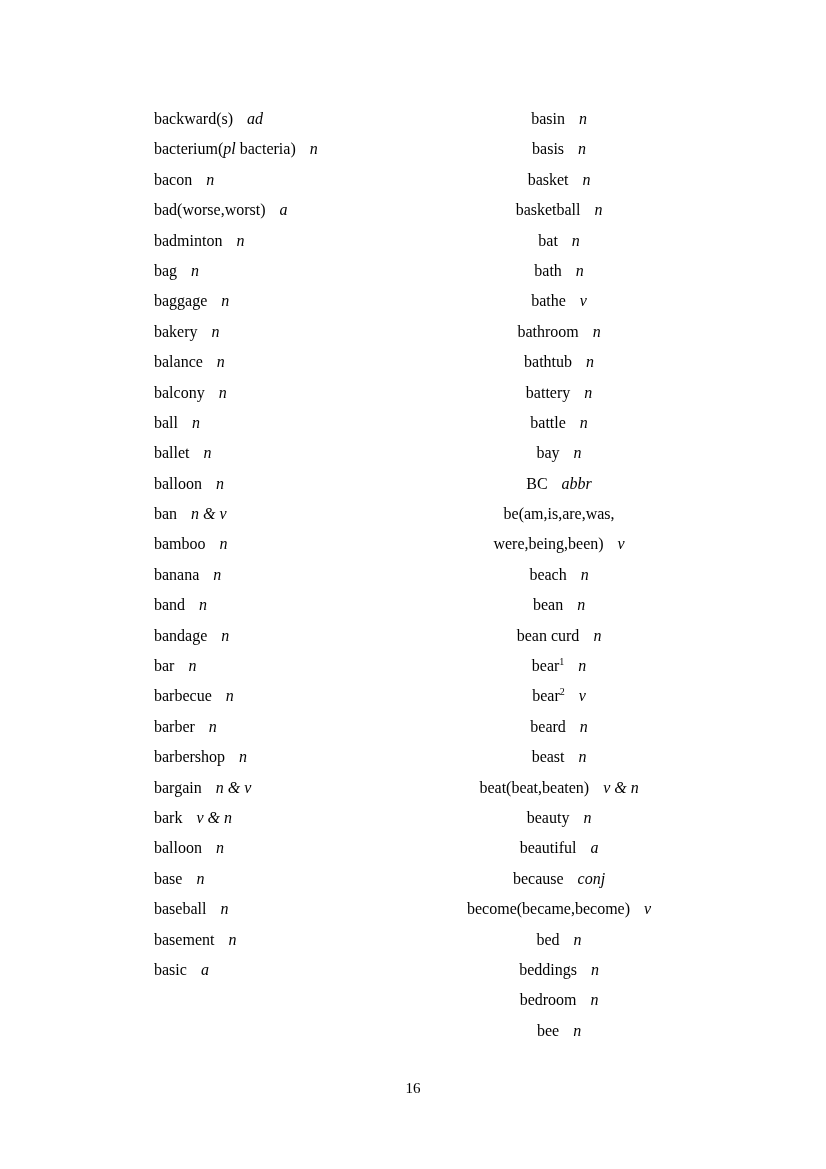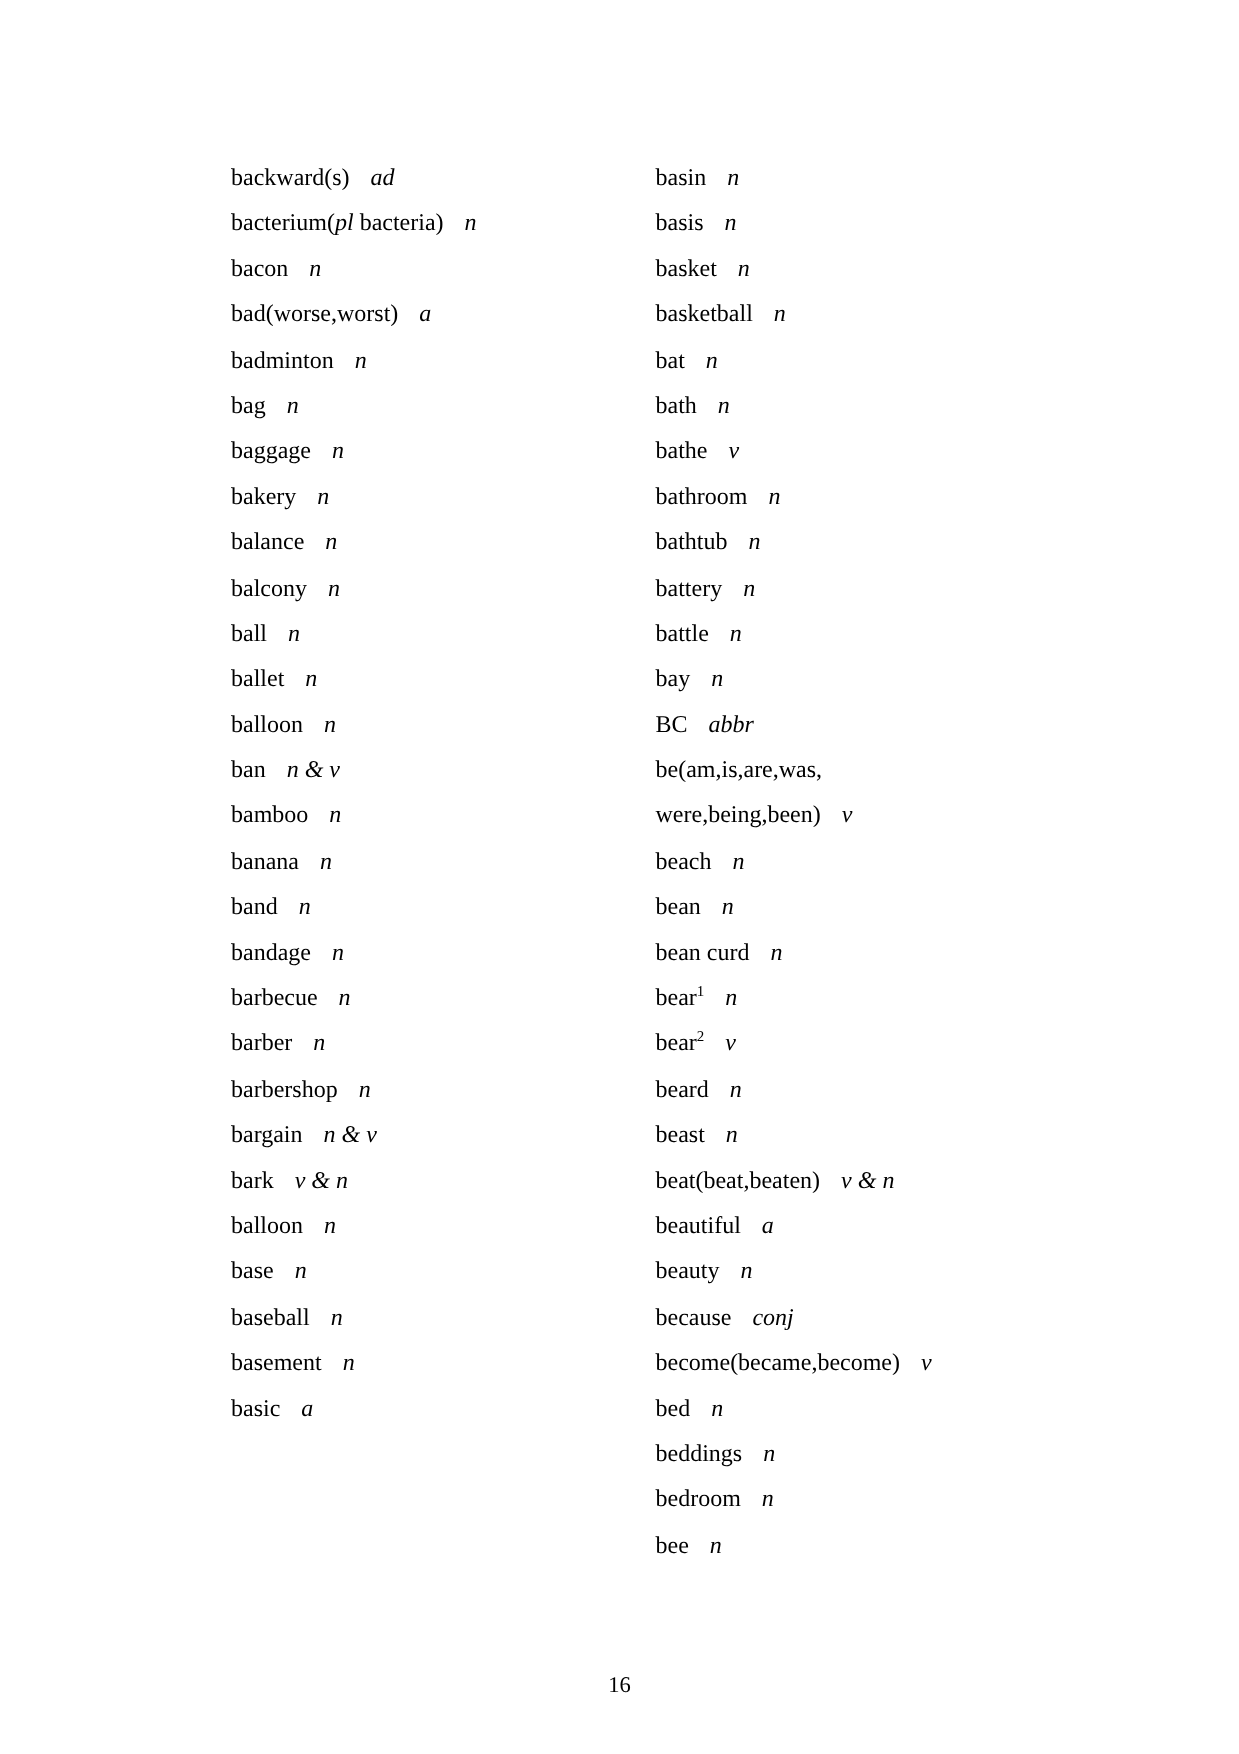--- a/index.html
+++ b/index.html
@@ -14,42 +14,41 @@
   }
   .page { position: absolute; top: 0; left: 0; width: 826px; height: 847px; }
   .column {
     position: absolute;
     top: 104px;
     font-size: 16px;
     line-height: 30.4px;
     white-space: nowrap;
   }
   .col-left  { left: 154px; }
-  .col-right { left: 437px; }
+  .col-right { left: 467px; text-align: center; }
   .entry { height: 30.4px; }
   .word { font-style: normal; }
   .word .italic { font-style: italic; }
   .word sup {
     font-size: 10px;
     line-height: 0;
     vertical-align: super;
   }
   .pos {
     font-style: italic;
     margin-left: 14px;
   }
   .page-number {
     position: absolute;
     left: 0;
     right: 0;
     top: 1080px;
     text-align: center;
     font-size: 15px;
     line-height: 16px;
-    margin-top: 36px;
   }
 </style>
 </head>
 <body>
 
 <div class="page">
   <div class="column col-left">
       <div class="entry"><span class="word">backward(s)</span><span class="pos">ad</span></div>
       <div class="entry"><span class="word"><span>bacterium(</span><span class="italic">pl</span><span> bacteria)</span></span><span class="pos">n</span></div>
       <div class="entry"><span class="word">bacon</span><span class="pos">n</span></div>
@@ -61,20 +60,21 @@
       <div class="entry"><span class="word">balance</span><span class="pos">n</span></div>
       <div class="entry"><span class="word">balcony</span><span class="pos">n</span></div>
       <div class="entry"><span class="word">ball</span><span class="pos">n</span></div>
       <div class="entry"><span class="word">ballet</span><span class="pos">n</span></div>
       <div class="entry"><span class="word">balloon</span><span class="pos">n</span></div>
       <div class="entry"><span class="word">ban</span><span class="pos">n &amp; v</span></div>
       <div class="entry"><span class="word">bamboo</span><span class="pos">n</span></div>
       <div class="entry"><span class="word">banana</span><span class="pos">n</span></div>
       <div class="entry"><span class="word">band</span><span class="pos">n</span></div>
       <div class="entry"><span class="word">bandage</span><span class="pos">n</span></div>
+      <div class="entry"><span class="word">bar</span><span class="pos">n</span></div>
       <div class="entry"><span class="word">barbecue</span><span class="pos">n</span></div>
       <div class="entry"><span class="word">barber</span><span class="pos">n</span></div>
       <div class="entry"><span class="word">barbershop</span><span class="pos">n</span></div>
       <div class="entry"><span class="word">bargain</span><span class="pos">n &amp; v</span></div>
       <div class="entry"><span class="word">bark</span><span class="pos">v &amp; n</span></div>
       <div class="entry"><span class="word">balloon</span><span class="pos">n</span></div>
       <div class="entry"><span class="word">base</span><span class="pos">n</span></div>
       <div class="entry"><span class="word">baseball</span><span class="pos">n</span></div>
       <div class="entry"><span class="word">basement</span><span class="pos">n</span></div>
       <div class="entry"><span class="word">basic</span><span class="pos">a</span></div>
@@ -96,22 +96,22 @@
       <div class="entry"><span class="word">be(am,is,are,was,</span></div>
       <div class="entry"><span class="word">were,being,been)</span><span class="pos">v</span></div>
       <div class="entry"><span class="word">beach</span><span class="pos">n</span></div>
       <div class="entry"><span class="word">bean</span><span class="pos">n</span></div>
       <div class="entry"><span class="word">bean curd</span><span class="pos">n</span></div>
       <div class="entry"><span class="word">bear<sup>1</sup></span><span class="pos">n</span></div>
       <div class="entry"><span class="word">bear<sup>2</sup></span><span class="pos">v</span></div>
       <div class="entry"><span class="word">beard</span><span class="pos">n</span></div>
       <div class="entry"><span class="word">beast</span><span class="pos">n</span></div>
       <div class="entry"><span class="word">beat(beat,beaten)</span><span class="pos">v &amp; n</span></div>
+      <div class="entry"><span class="word">beauty</span><span class="pos">n</span></div>
       <div class="entry"><span class="word">beautiful</span><span class="pos">a</span></div>
-      <div class="entry"><span class="word">beauty</span><span class="pos">n</span></div>
       <div class="entry"><span class="word">because</span><span class="pos">conj</span></div>
       <div class="entry"><span class="word">become(became,become)</span><span class="pos">v</span></div>
       <div class="entry"><span class="word">bed</span><span class="pos">n</span></div>
       <div class="entry"><span class="word">beddings</span><span class="pos">n</span></div>
       <div class="entry"><span class="word">bedroom</span><span class="pos">n</span></div>
       <div class="entry"><span class="word">bee</span><span class="pos">n</span></div>
     </div>
   <div class="page-number">16</div>
 </div>
 

